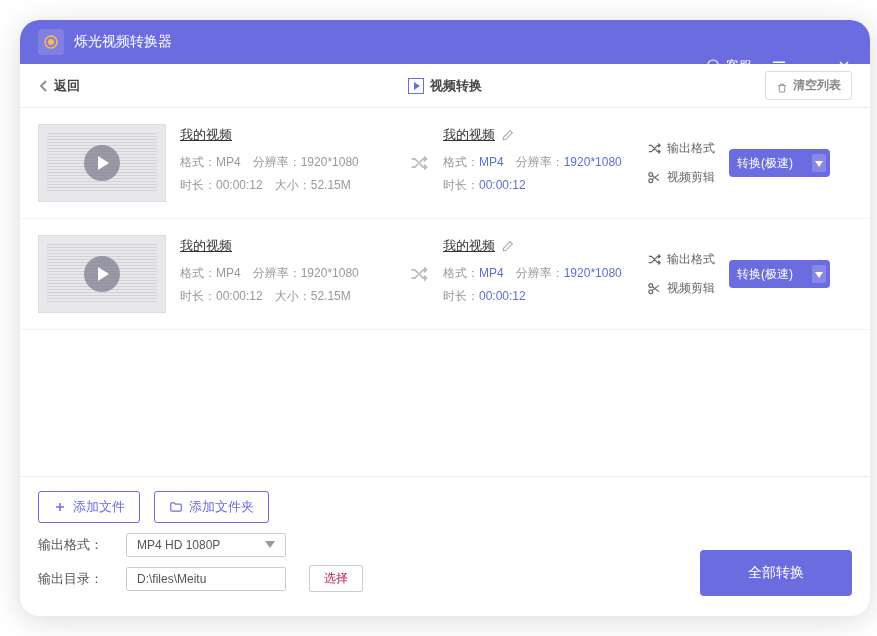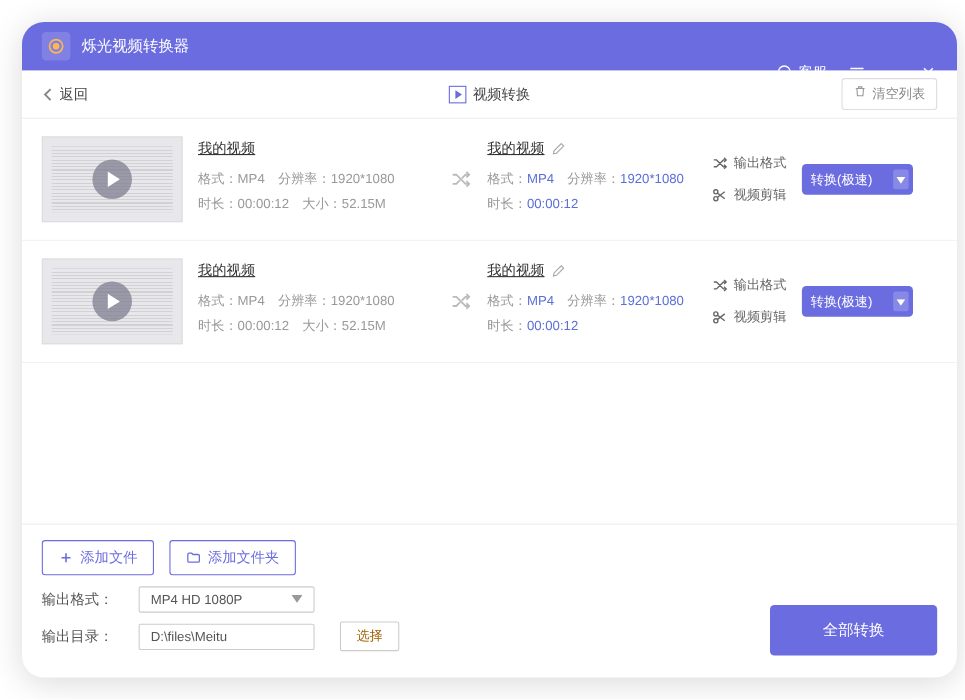--- a/index.html
+++ b/index.html
@@ -8,26 +8,26 @@
 
 .titlebar { background: #6b6ce0; height: 44px; display: flex; align-items: center; padding: 0 18px; color: #fff; }
 .logo { width: 26px; height: 26px; background: rgba(255,255,255,0.15); border-radius: 4px; display: flex; align-items: center; justify-content: center; margin-right: 10px; }
 .logo svg { width: 18px; height: 18px; }
 .app-title { font-size: 14px; flex: 1; }
 .titlebar-right { display: flex; align-items: flex-end; gap: 18px; margin-top: 48px; }
 .headset { display: flex; align-items: center; gap: 5px; font-size: 13px; }
 .win-controls { display: flex; align-items: center; gap: 16px; }
 .win-controls svg, .headset svg { stroke: #fff; }
 
-.topbar { height: 44px; border-bottom: 1px solid #eee; display: flex; align-items: center; padding: 0 18px; position: relative; }
+.topbar { height: 44px; border-bottom: 1px solid #eee; display: flex; align-items: center; padding: 0 18px; position: relative; font-weight: bold; }
 .back-btn { display: flex; align-items: center; gap: 6px; font-size: 13px; color: #444; cursor: pointer; }
 .center-title { position: absolute; left: 50%; transform: translateX(-50%); display: flex; align-items: center; gap: 6px; font-size: 13px; color: #444; }
 .play-sq { width: 16px; height: 16px; border: 1px solid #6b6ce0; display: flex; align-items: center; justify-content: center; }
 .play-sq::after { content: ""; border-left: 6px solid #6b6ce0; border-top: 4px solid transparent; border-bottom: 4px solid transparent; margin-left: 2px; }
-.clear-btn { margin-left: auto; display: flex; align-items: flex-start; gap: 5px; font-size: 12px; color: #888; border: 1px solid #ddd; padding: 5px 10px; border-radius: 3px; cursor: pointer; }
+.clear-btn { margin-left: auto; display: flex; align-items: flex-end; gap: 5px; font-size: 12px; color: #888; border: 1px solid #ddd; padding: 5px 10px; border-radius: 3px; cursor: pointer; }
 
 .list { flex: 1; overflow-y: auto; }
 .item { display: flex; align-items: center; padding: 16px 18px; border-bottom: 1px solid #f2f2f2; gap: 14px; }
 .thumb { width: 128px; height: 78px; background: #e8e8ec; border: 1px solid #ddd; position: relative; display: flex; align-items: center; justify-content: center; flex-shrink: 0; }
 .thumb-lines { position: absolute; inset: 8px; background: repeating-linear-gradient(180deg, #bbb 0 1px, transparent 1px 3px); opacity: 0.5; }
 .thumb-play { width: 36px; height: 36px; border-radius: 50%; background: rgba(120,120,140,0.7); display: flex; align-items: center; justify-content: center; position: relative; z-index: 1; }
 .thumb-play::after { content: ""; border-left: 11px solid #fff; border-top: 7px solid transparent; border-bottom: 7px solid transparent; margin-left: 3px; }
 
 .col-src, .col-out { width: 215px; flex-shrink: 0; }
 .col-out { width: 190px; }
@@ -44,21 +44,21 @@
 .convert-btn { background: #6b6ce0; color: #fff; font-size: 12px; padding: 5px 4px 5px 8px; border-radius: 4px; display: flex; align-items: center; gap: 19px; cursor: pointer; flex-shrink: 0; }
 .convert-btn .dd { background: rgba(255,255,255,0.2); padding: 2px 3px; border-radius: 2px; }
 
 .footer { padding: 14px 18px 16px; border-top: 1px solid #eee; }
 .add-row { display: flex; gap: 14px; margin-bottom: 10px; }
 .add-btn { border: 1px solid #6b6ce0; color: #6b6ce0; font-size: 13px; padding: 6px 14px; border-radius: 3px; display: flex; align-items: center; gap: 6px; cursor: pointer; }
 .form-row { display: flex; align-items: center; gap: 23px; margin-bottom: 8px; font-size: 13px; }
 .form-lbl { color: #555; }
 .select-box, .path-box { border: 1px solid #ccc; padding: 4px 10px; font-size: 12px; color: #555; display: flex; align-items: center; gap: 10px; border-radius: 2px; min-width: 160px; }
 .select-box { justify-content: space-between; }
-.browse-btn { border: 1px solid #ccc; padding: 4px 14px; font-size: 12px; color: #a16207; border-radius: 2px; cursor: pointer; }
+.browse-btn { border: 1px solid #ccc; padding: 4px 14px; font-size: 12px; color: #be185d; border-radius: 2px; cursor: pointer; }
 .convert-all { position: absolute; right: 18px; bottom: 20px; background: #6b6ce0; color: #fff; font-size: 14px; padding: 14px 48px; border-radius: 4px; cursor: pointer; }
 .footer { position: relative; }
 </style>
 </head>
 <body>
 
 <div class="window">
   <div class="titlebar">
     <div class="logo">
       <svg viewBox="0 0 24 24" fill="none" stroke="#ffb84d" stroke-width="2">

